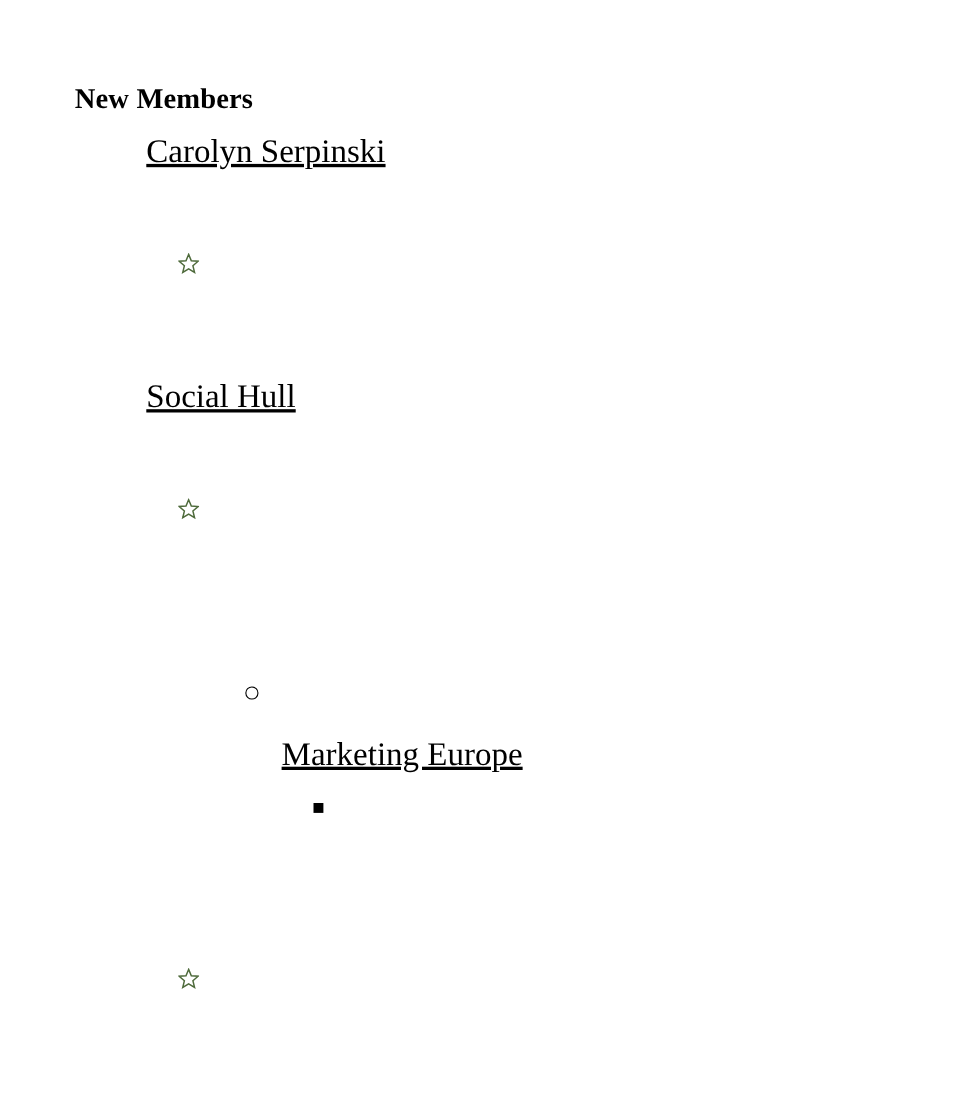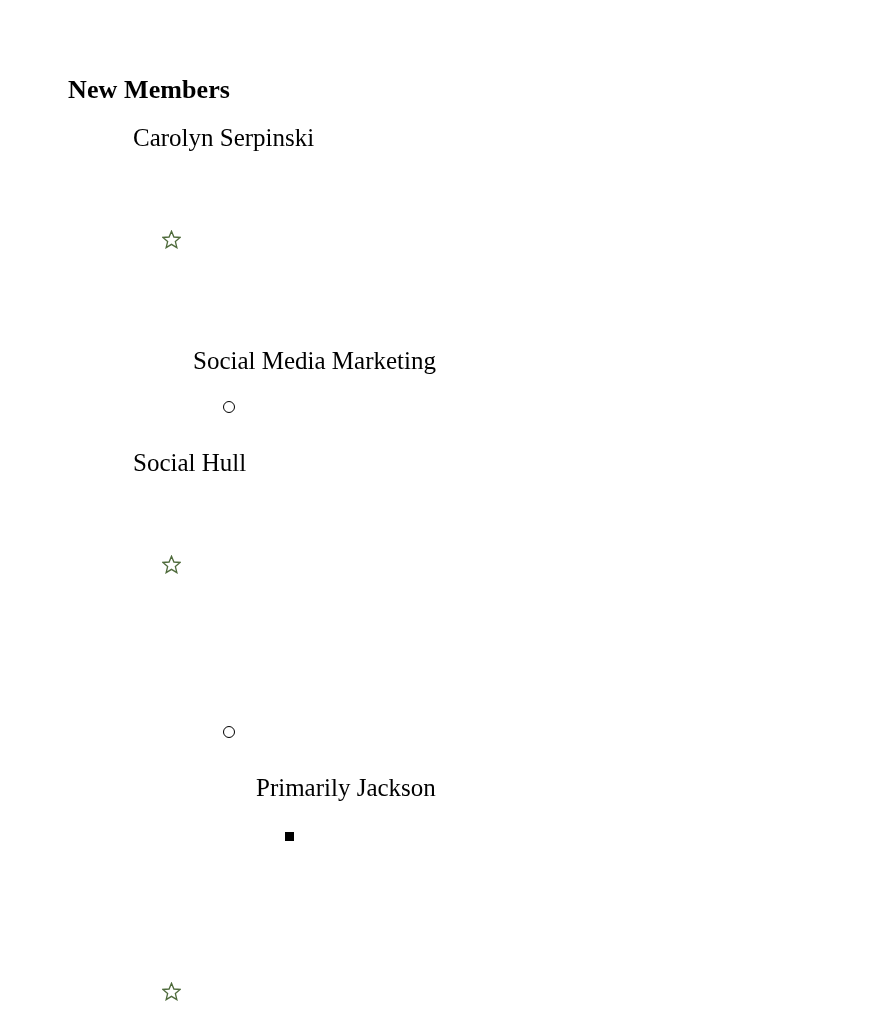--- a/index.html
+++ b/index.html
@@ -57,22 +57,23 @@
   }
 
   .marker {
     flex: 0 0 auto;
     text-align: right;
     font-size: 23px;
     line-height: 34px;
   }
   .row-text {
     flex: 0 1 auto;
-    font-size: 25px;
+    font-size: 30px;
     line-height: 34px;
+    text-decoration: underline;
   }
 
   
   
   .lvl1 { padding-left: 36px; }
   .lvl1 .marker { width: 20px; }
   .lvl1 .row-text { padding-left: 9px; }
 
   
   .lvl2 { padding-left: 97px; }
@@ -128,26 +129,20 @@
         <span class="marker">
           <span class="star-icon">
             <svg viewBox="0 0 24 24" aria-hidden="true">
               <polygon points="12,1.6 15.05,8.9 22.9,9.45 16.9,14.6 18.75,22.3 12,18.1 5.25,22.3 7.1,14.6 1.1,9.45 8.95,8.9" fill="none" stroke="#4f6b3c" stroke-width="1.7" stroke-linejoin="miter"></polygon>
             </svg>
           </span>
         </span>
         <span class="row-text">Carolyn Serpinski</span>
       </div>
 
-      <div class="row lvl2">
-        <span class="marker">
-          <span class="circle-icon"></span>
-        </span>
-        <span class="row-text">Social Media Marketing</span>
-      </div>
 
       <div class="row lvl1">
         <span class="marker">
           <span class="star-icon">
             <svg viewBox="0 0 24 24" aria-hidden="true">
               <polygon points="12,1.6 15.05,8.9 22.9,9.45 16.9,14.6 18.75,22.3 12,18.1 5.25,22.3 7.1,14.6 1.1,9.45 8.95,8.9" fill="none" stroke="#4f6b3c" stroke-width="1.7" stroke-linejoin="miter"></polygon>
             </svg>
           </span>
         </span>
         <span class="row-text">Social Hull</span>
@@ -156,21 +151,21 @@
       <div class="row lvl2">
         <span class="marker">
           <span class="circle-icon"></span>
         </span>
       </div>
 
       <div class="row lvl3">
         <span class="marker">
           <span class="square-icon"></span>
         </span>
-        <span class="row-text">Primarily Jackson</span>
+        <span class="row-text">Marketing Europe</span>
       </div>
 
       <div class="row lvl1">
         <span class="marker">
           <span class="star-icon">
             <svg viewBox="0 0 24 24" aria-hidden="true">
               <polygon points="12,1.6 15.05,8.9 22.9,9.45 16.9,14.6 18.75,22.3 12,18.1 5.25,22.3 7.1,14.6 1.1,9.45 8.95,8.9" fill="none" stroke="#4f6b3c" stroke-width="1.7" stroke-linejoin="miter"></polygon>
             </svg>
           </span>
         </span>

